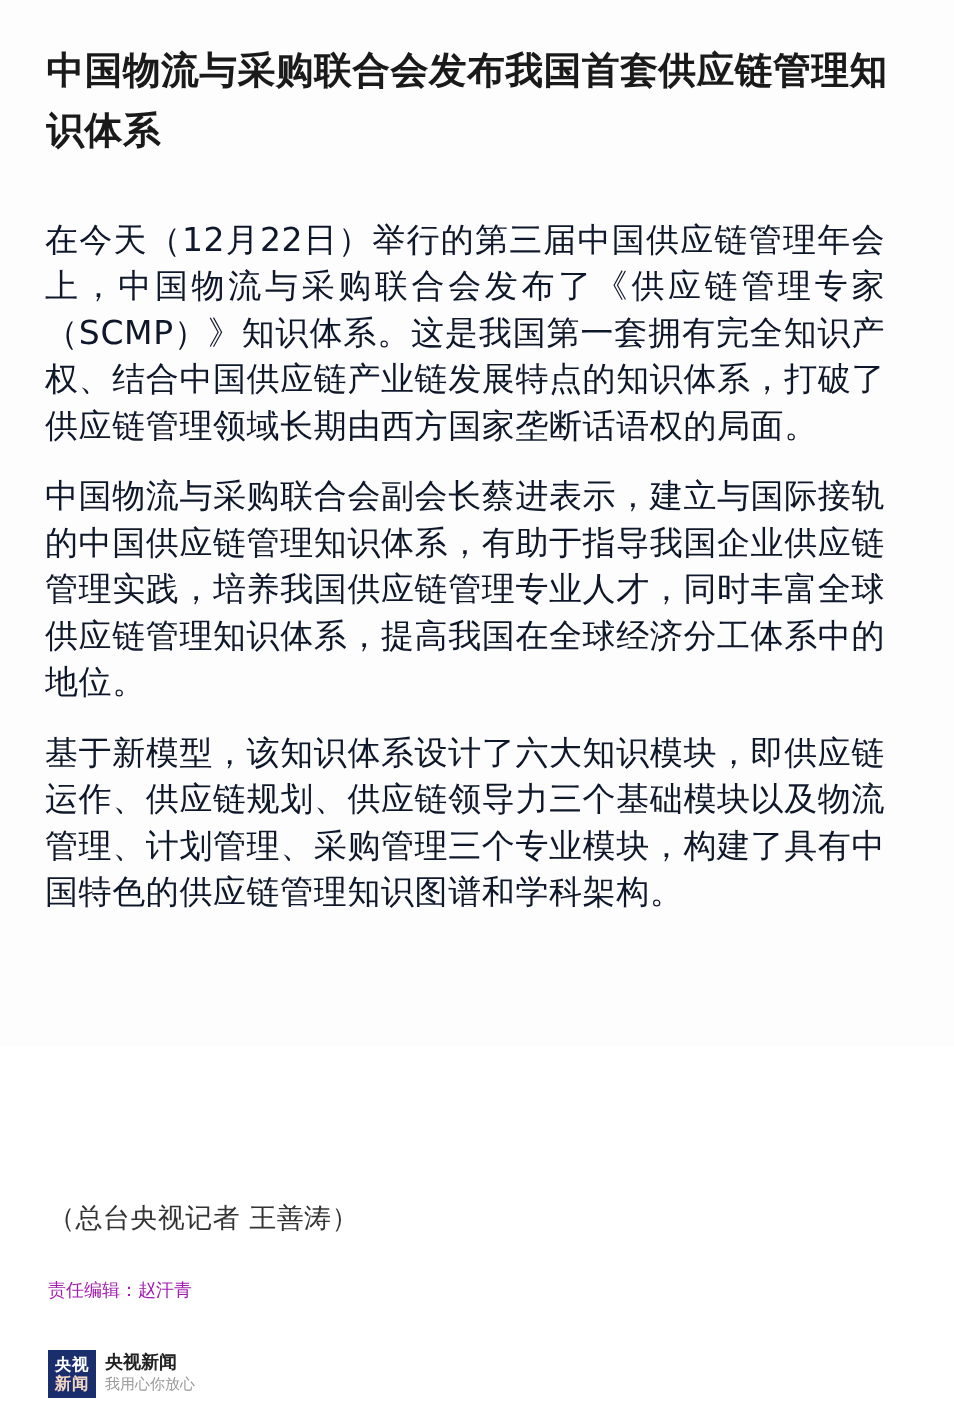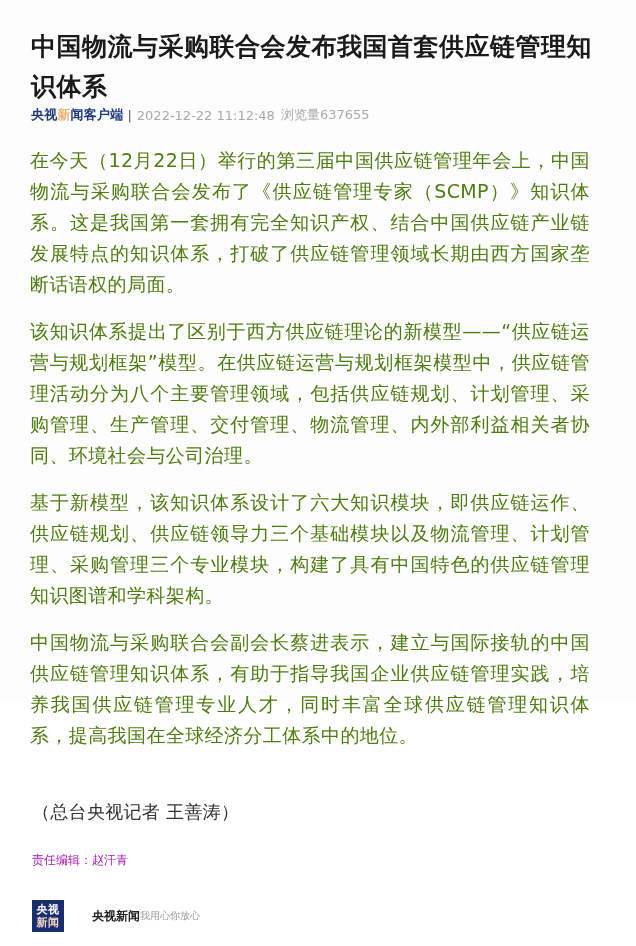--- a/index.html
+++ b/index.html
@@ -67,23 +67,23 @@
       font-size: 13px;
       margin-left: 6px;
     }
     .body-text {
       position: absolute;
       left: 30px;
       top: 145px;
       width: 560px;
     }
     .para {
-      font-size: 19px;
+      font-size: 22px;
       line-height: 31px;
-      color: #4d7c0f;
+      color: #0f172a;
       margin: 0 0 16px 0;
       text-align: justify;
       letter-spacing: 0.4px;
     }
     .byline {
       position: absolute;
       left: 32px;
       top: 800px;
       font-size: 18px;
       color: #333;
@@ -113,22 +113,23 @@
       font-weight: bold;
       line-height: 13px;
       display: flex;
       flex-direction: column;
       align-items: center;
       justify-content: center;
       letter-spacing: 0.5px;
     }
     .logo .l2 { color: #f3d6c4; }
     .brand-text {
-      margin-left: 28px;
+      margin-left: 6px;
       display: flex;
+      flex-direction: column;
     }
     .brand-name {
       font-size: 12px;
       font-weight: bold;
       color: #222;
       line-height: 16px;
     }
     .brand-slogan {
       font-size: 10px;
       color: #999;
@@ -136,32 +137,25 @@
       text-align: right;
     }
   </style>
 </head>
 <body>
 
 <div class="page">
 
   <h1 class="title">中国物流与采购联合会发布我国首套供应链管理知识体系</h1>
 
-  <div class="meta">
-    <span class="source"><span>央视</span><span class="accent">新</span><span>闻客户端</span></span>
-    <span class="sep">|</span>
-    <span class="datetime">2022-12-22 11:12:48</span>
-    <span class="views"><span>浏览量</span><span>637655</span></span>
-  </div>
 
   <div class="body-text">
     <p class="para">在今天（12月22日）举行的第三届中国供应链管理年会上，中国物流与采购联合会发布了《供应链管理专家（SCMP）》知识体系。这是我国第一套拥有完全知识产权、结合中国供应链产业链发展特点的知识体系，打破了供应链管理领域长期由西方国家垄断话语权的局面。</p>
-    <p class="para">该知识体系提出了区别于西方供应链理论的新模型——“供应链运营与规划框架”模型。在供应链运营与规划框架模型中，供应链管理活动分为八个主要管理领域，包括供应链规划、计划管理、采购管理、生产管理、交付管理、物流管理、内外部利益相关者协同、环境社会与公司治理。</p>
+    <p class="para">中国物流与采购联合会副会长蔡进表示，建立与国际接轨的中国供应链管理知识体系，有助于指导我国企业供应链管理实践，培养我国供应链管理专业人才，同时丰富全球供应链管理知识体系，提高我国在全球经济分工体系中的地位。</p>
     <p class="para">基于新模型，该知识体系设计了六大知识模块，即供应链运作、供应链规划、供应链领导力三个基础模块以及物流管理、计划管理、采购管理三个专业模块，构建了具有中国特色的供应链管理知识图谱和学科架构。</p>
-    <p class="para">中国物流与采购联合会副会长蔡进表示，建立与国际接轨的中国供应链管理知识体系，有助于指导我国企业供应链管理实践，培养我国供应链管理专业人才，同时丰富全球供应链管理知识体系，提高我国在全球经济分工体系中的地位。</p>
   </div>
 
   <div class="byline">（总台央视记者 王善涛）</div>
 
   <div class="editor">责任编辑：赵汗青</div>
 
   <div class="footer-brand">
     <div class="logo">
       <span>央视</span>
       <span class="l2">新闻</span>

